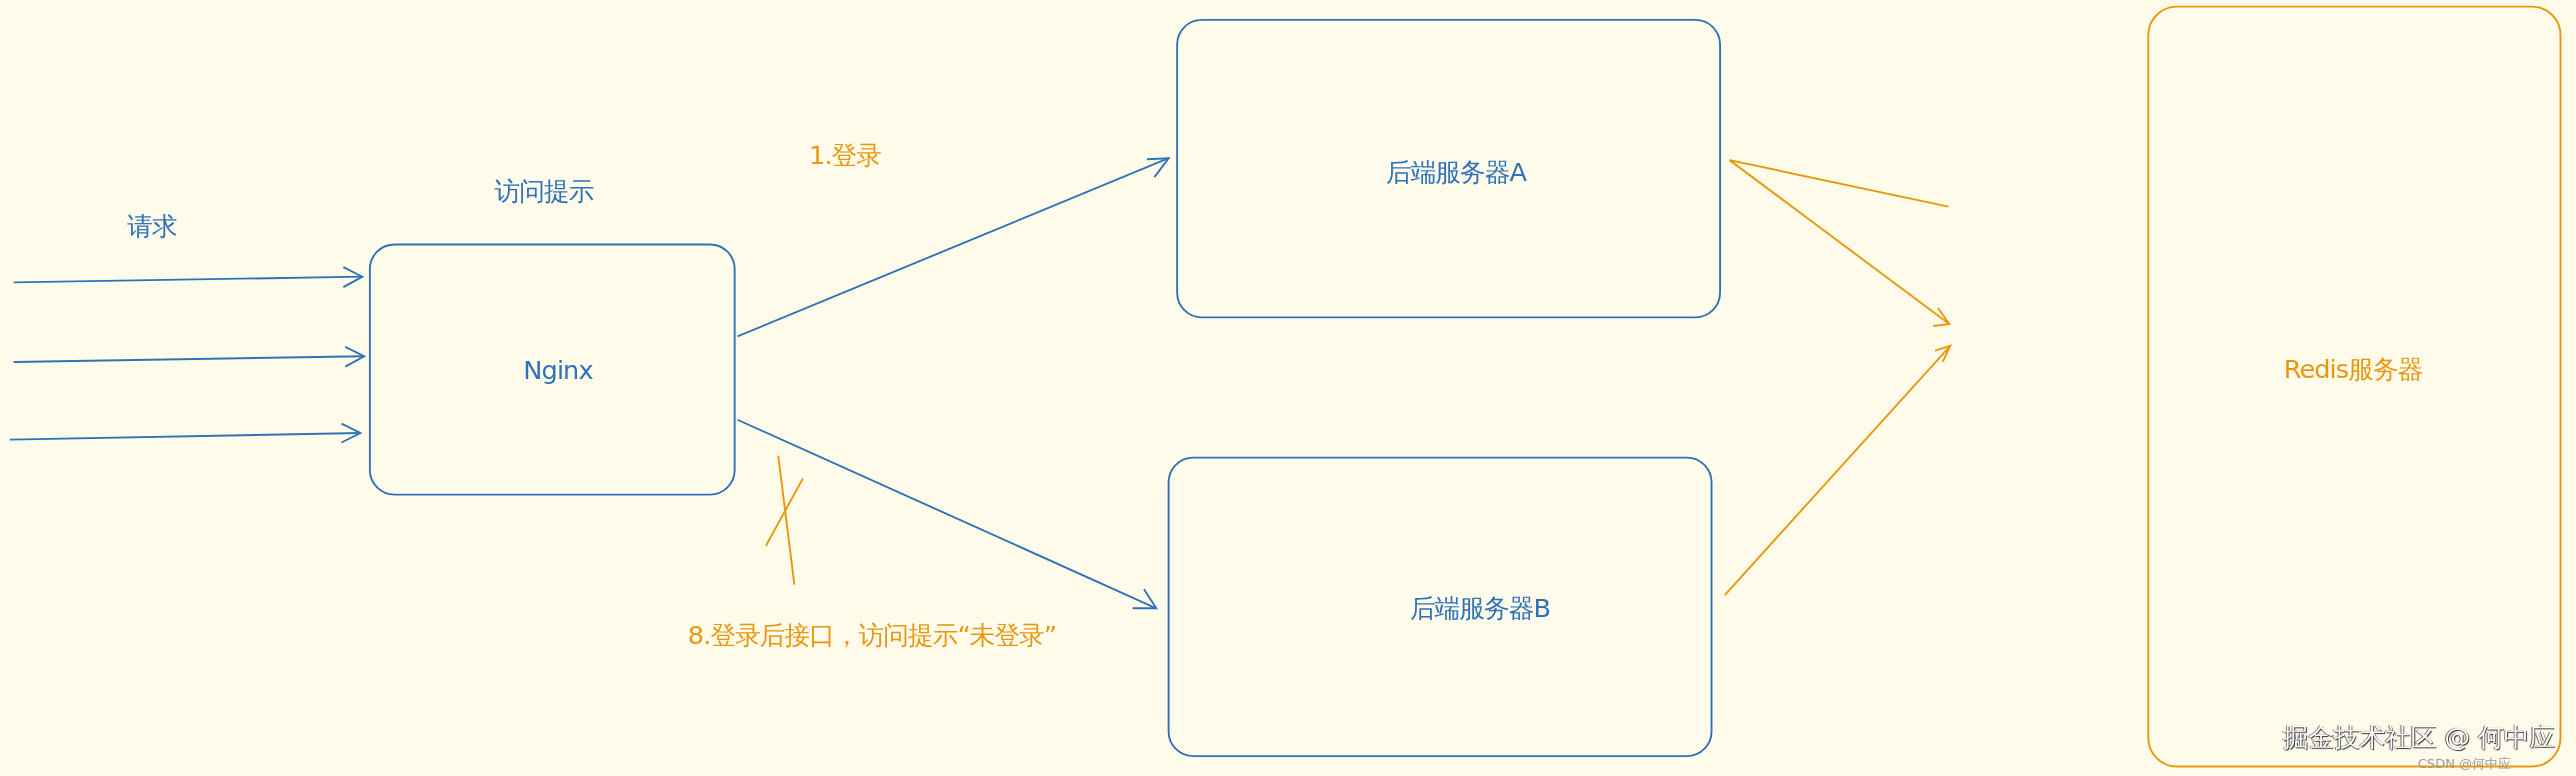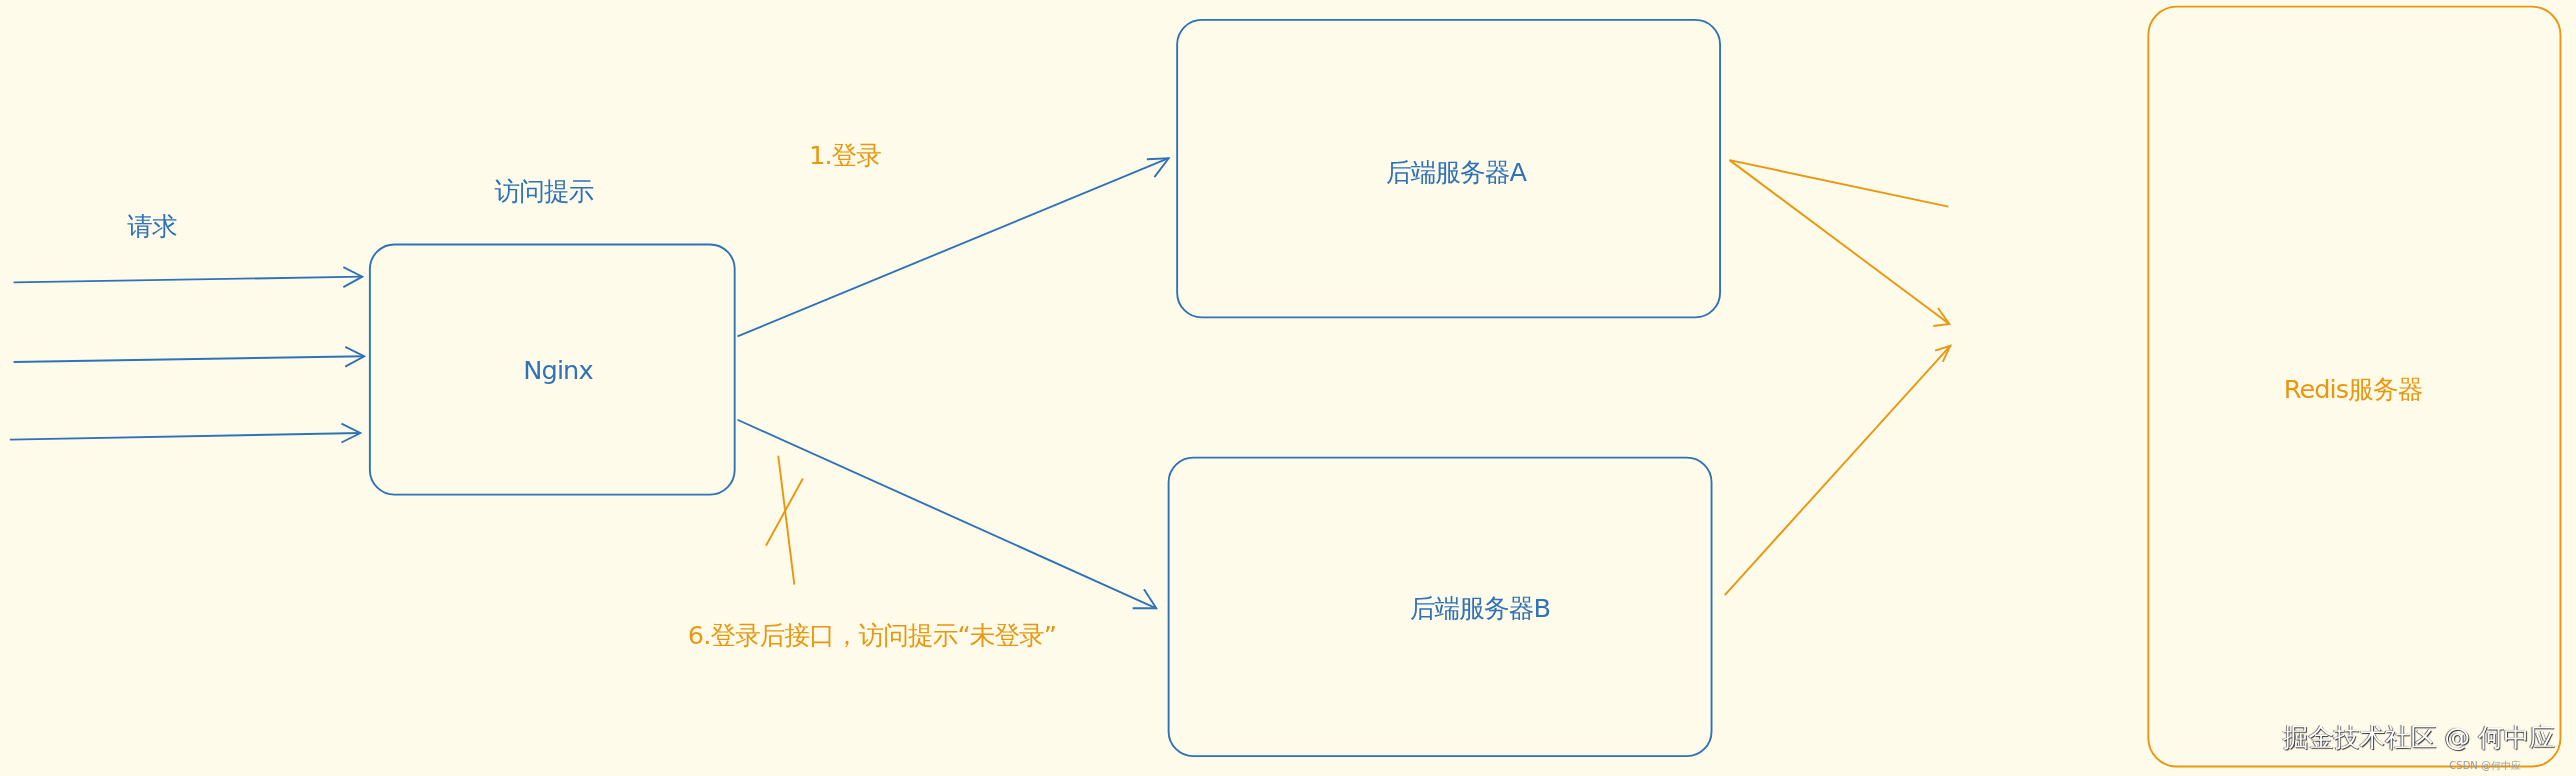--- a/index.html
+++ b/index.html
@@ -23,22 +23,22 @@
     position: absolute;
     right: 21px; bottom: 21px;
     font-size: 25.6px;
     color: #ffffff;
     text-shadow: 0.9px 0.9px 0.9px #333, -0.9px 0 0.9px #555;
     white-space: nowrap;
     margin-top: 36px;
   }
   .wm2 {
     position: absolute;
-    right: 55px; bottom: 2.8px;
-    font-size: 10px;
+    right: 65px; bottom: 2.8px;
+    font-size: 13px;
     color: #9a9a9a;
     white-space: nowrap;
   }
 </style>
 </head>
 <body>
 
 <svg class="canvas" width="2576" height="776" viewBox="0 0 2718 819">
 
   <rect x="390" y="258" width="385" height="264" rx="26" ry="26" fill="none" stroke="#2f72b8" stroke-width="2"></rect>
@@ -84,19 +84,19 @@
     <line x1="1820" y1="628" x2="2058" y2="365"></line>
     <polyline points="2042,370 2058,365 2050,382"></polyline>
   </g>
 </svg>
 
 <div class="lbl blue" style="left:152px; top:226px;">请求</div>
 <div class="lbl blue" style="left:544px; top:191px;">访问提示</div>
 <div class="lbl blue" style="left:558px; top:370px;">Nginx</div>
 <div class="lbl orange" style="left:845px; top:155px;">1.登录</div>
 <div class="lbl blue" style="left:1448px; top:172px;margin-left:8px;">后端服务器A</div>
-<div class="lbl orange" style="left:872px; top:635px;">6.登录后接口，访问提示“未登录”</div>
+<div class="lbl orange" style="left:872px; top:635px;">8.登录后接口，访问提示“未登录”</div>
 <div class="lbl blue" style="left:1440px; top:608px;margin-left:40px;">后端服务器B</div>
-<div class="lbl orange" style="left:2353px; top:389px;">Redis服务器</div>
+<div class="lbl orange" style="left:2353px; top:369px;">Redis服务器</div>
 
 <div class="wm">掘金技术社区 @ 何中应</div>
 <div class="wm2">CSDN @何中应</div>
 
 
 </body></html>

